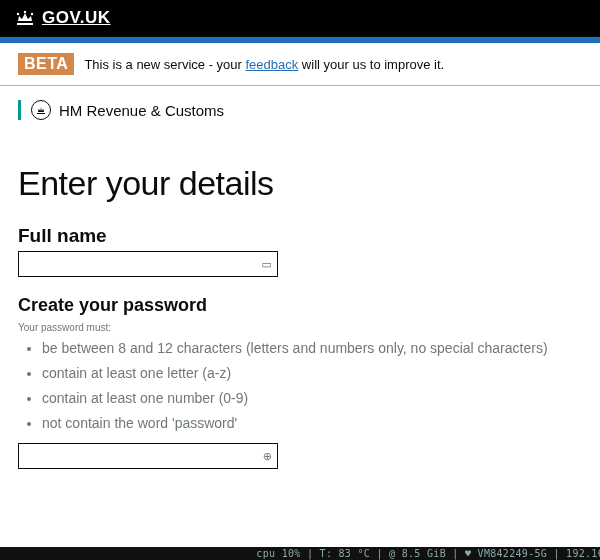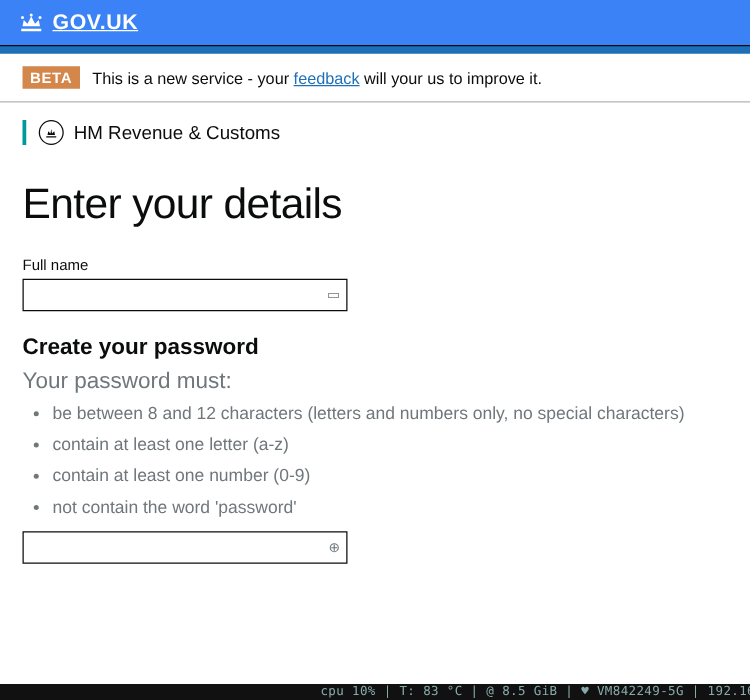--- a/index.html
+++ b/index.html
@@ -1,33 +1,33 @@
 <!DOCTYPE html>
 <html><head>
 <meta charset="utf-8">
 <style>
   html,body{margin:0;padding:0;font-family:"Helvetica Neue",Arial,sans-serif;color:#0b0c0c;background:#fff;width:600px}
-  .topbar{background:#3b82f6;height:36px;display:flex;align-items:center;padding:0 14px}
+  .topbar{background:#000000;height:36px;display:flex;align-items:center;padding:0 14px}
   .crown{color:#fff;margin-right:6px;display:flex;align-items:center}
   .govuk{color:#fff;font-weight:700;font-size:17px;letter-spacing:.5px}
   .blue-stripe{height:6px;background:#1d70b8;border-top:1px solid #0b0c0c}
   .phase{padding:10px 18px;border-bottom:1px solid #b1b4b6;font-size:13px;display:flex;align-items:center;gap:10px}
-  .beta-tag{background:#d4874b;color:#fff;font-weight:700;padding:2px 6px;font-size:12px;letter-spacing:.5px}
+  .beta-tag{background:#d4874b;color:#fff;font-weight:700;padding:2px 6px;font-size:16px;letter-spacing:.5px}
   .phase a{color:#1d70b8;}
-  .org{display:flex;align-items:center;gap:8px;margin:14px 18px 0;border-left:3px solid #009999;padding-left:10px;font-size:15px;color:#0b0c0c}
+  .org{display:flex;align-items:center;gap:8px;margin:14px 18px 16px;border-left:3px solid #009999;padding-left:10px;font-size:15px;color:#0b0c0c}
   .org-logo{border:1.5px solid #0b0c0c;border-radius:50%;width:18px;height:18px;display:flex;align-items:center;justify-content:center}
   .main{padding:4px 18px 10px}
   h1.page-title{font-size:34px;font-weight:400;margin:24px 0 22px;letter-spacing:-.5px}
   .form-group{margin-bottom:18px}
-  .label{font-weight:400;font-size:12px;margin-bottom:4px;display:block}
+  .label{font-weight:700;font-size:19px;margin-bottom:4px;display:block}
   .fieldset-heading{font-weight:800;font-size:18px;margin-bottom:6px}
   .input{width:260px;height:26px;border:1.5px solid #0b0c0c;padding:2px 6px;font-size:14px;box-sizing:border-box;background:#fff;position:relative}
   .input-wrap{position:relative;width:260px}
   .input-icon{position:absolute;right:6px;top:50%;transform:translateY(-50%);font-size:11px;color:#6f777b;pointer-events:none}
-  .hint{color:#6f777b;font-size:18px;margin:4px 0 6px}
+  .hint{color:#6f777b;font-size:10px;margin:4px 0 6px}
   ul.pw-rules{margin:4px 0 10px;padding-left:24px;color:#6f777b;font-size:14px}
   ul.pw-rules li{margin-bottom:6px;line-height:1.35}
   .statusbar{position:fixed;bottom:0;left:0;width:600px;background:#111;color:#c33;font-size:10px;font-family:monospace;padding:1px 4px;text-align:right;letter-spacing:.3px;white-space:nowrap;overflow:hidden}
   .statusbar .dim{color:#8aa}
 </style>
 </head>
 <body>
 
 <div class="topbar">
   <span class="crown">

